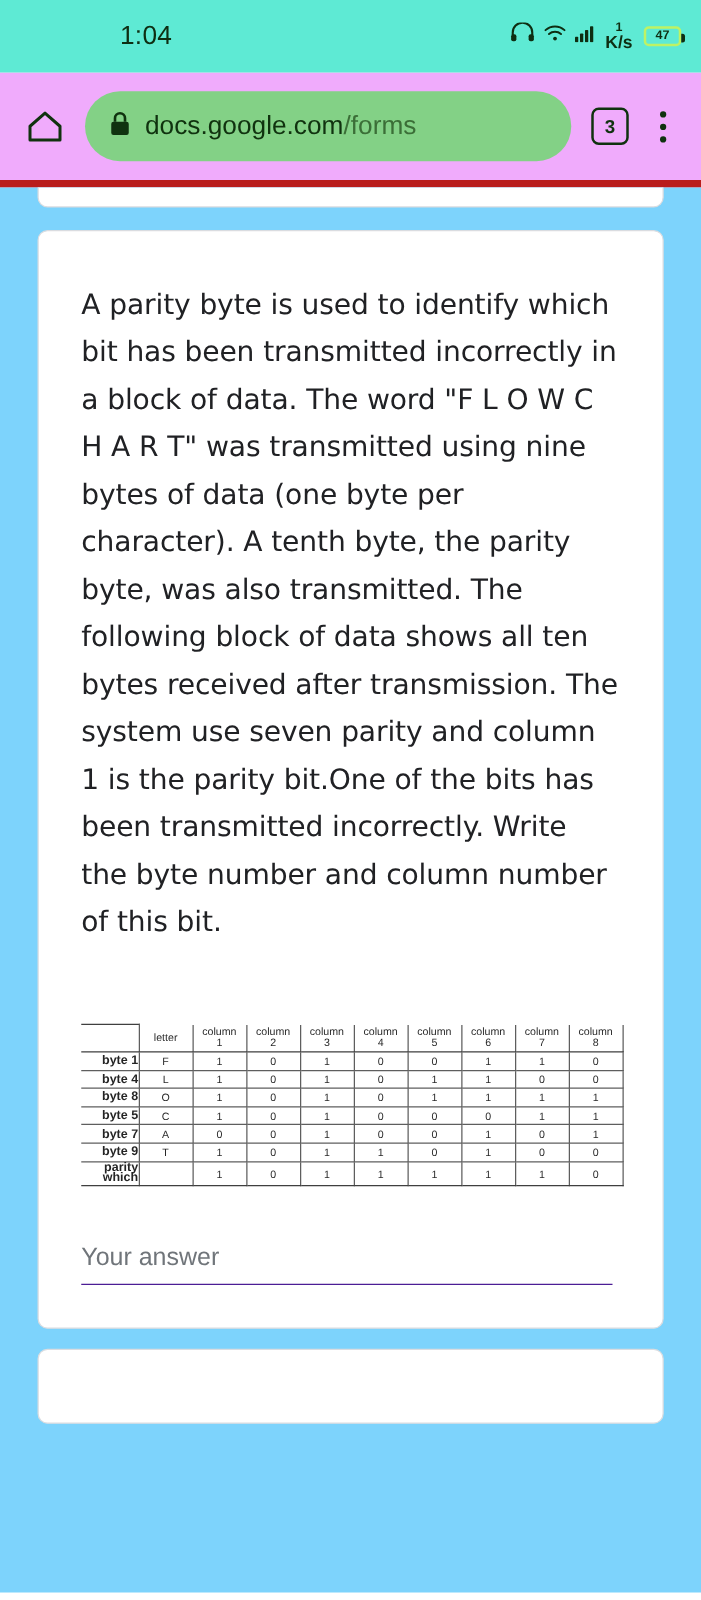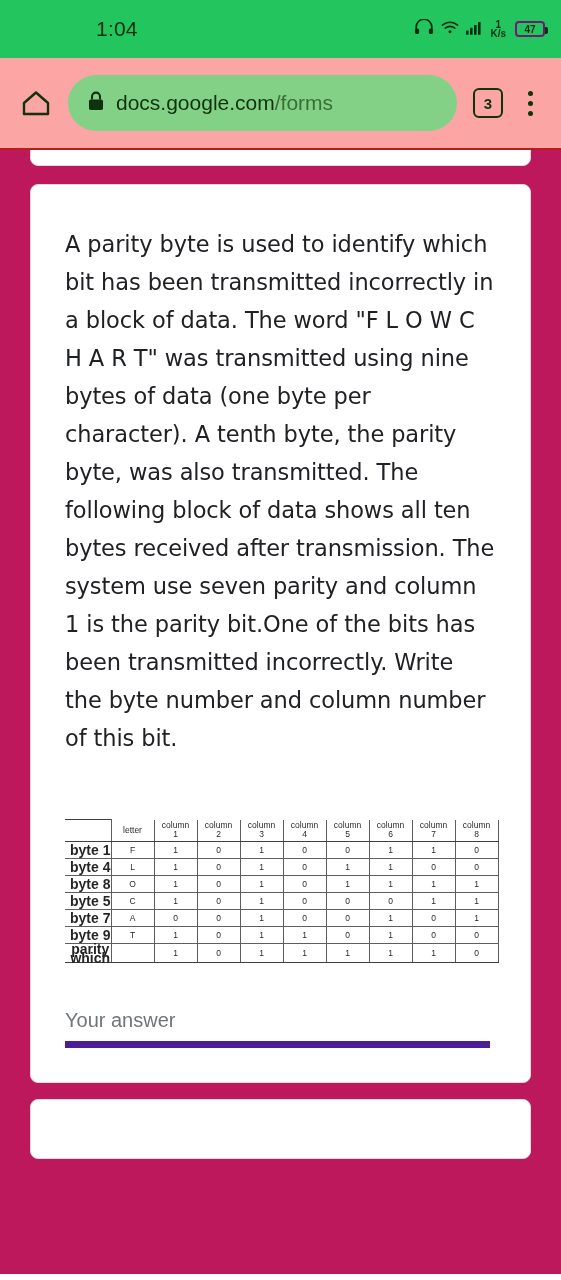--- a/index.html
+++ b/index.html
@@ -6,21 +6,21 @@
   html, body {
     width: 561px; height: 1280px;
     font-family: "Liberation Sans", sans-serif;
     background: #ffffff;
     overflow: hidden;
   }
 
   
   .status-bar {
     height: 58px;
-    background: #22c55e;
+    background: #5eead4;
     display: flex;
     align-items: center;
     position: relative;
     padding: 0 18px;
   }
   .status-time {
     position: absolute;
     left: 96px;
     font-size: 21px;
     font-weight: 500;
@@ -36,44 +36,44 @@
     color: #0e2e12;
   }
   .si { display: block; }
   .net-rate {
     display: flex; flex-direction: column;
     align-items: center; justify-content: center;
     line-height: 0.95;
     margin-left: -2px;
   }
   .net-rate .nr-num { font-size: 10px; font-weight: 600; }
-  .net-rate .nr-unit { font-size: 10px; font-weight: 600; }
+  .net-rate .nr-unit { font-size: 14px; font-weight: 600; }
   .battery {
     position: relative;
     width: 30px; height: 16px;
-    border: 2px solid #701a75;
+    border: 2px solid #bef264;
     border-radius: 4px;
     display: flex; align-items: center; justify-content: center;
     margin-left: 2px;
   }
   .battery::after {
     content: ""; position: absolute; right: -5px; top: 4px;
     width: 3px; height: 7px; background: #0e2e12; border-radius: 0 2px 2px 0;
   }
   .battery-pct { font-size: 10px; font-weight: 700; color: #0e2e12; }
 
   
   .browser-bar {
     height: 92px;
-    background: #fca5a5;
+    background: #f0abfc;
     display: flex;
     align-items: center;
     padding: 0 14px;
     gap: 10px;
-    border-bottom: 2px solid #b91c1c;
+    border-bottom: 6px solid #b91c1c;
   }
   .home-btn { width: 44px; flex: 0 0 44px; display: flex; justify-content: center; }
   .omnibox {
     flex: 1 1 auto;
     height: 56px;
     background: #83d186;
     border-radius: 28px;
     display: flex;
     align-items: center;
     padding: 0 20px;
@@ -100,21 +100,21 @@
     width: 34px; height: 36px;
     display: flex; flex-direction: column;
     align-items: center; justify-content: center; gap: 5px;
   }
   .menu-dots i { width: 5px; height: 5px; border-radius: 50%; background: #10320f; display:block; }
 
   
   .page {
     position: relative;
     height: 1124px;
-    background: #be185d;
+    background: #7dd3fc;
     overflow: hidden;
   }
   .card {
     background: #ffffff;
     border: 1px solid #dadce0;
     border-radius: 8px;
     margin: 0 30px;
   }
   .card-top-partial {
     height: 30px;
@@ -163,40 +163,40 @@
     border-top: none;
     border-bottom: 1.4px solid #3a3a3a;
   }
   table.parity thead th.corner,
   table.parity tbody th {
     border-left: none;
   }
   table.parity thead th.corner { border-top: 1.4px solid #3a3a3a; border-right: 1px solid #5c5c5c;}
   table.parity tbody th {
     font-weight: 700;
-    text-align: center;
+    text-align: right;
     padding-left: 5px;
-    font-size: 14px;
+    font-size: 10px;
   }
   table.parity tbody tr:last-child th,
   table.parity tbody tr:last-child td { border-bottom: 1.4px solid #3a3a3a; }
   table.parity tbody tr.parity-row th { line-height: 8.6px; padding-top: 1px; }
   table.parity tbody tr.parity-row th,
   table.parity tbody tr.parity-row td { height: 19px; }
   table.parity tbody tr.parity-row td,
   table.parity tbody tr.parity-row th { border-top: 1.4px solid #3a3a3a; }
   col.c-byte { width: 46px; }
   col.c-letter { width: 43px; }
   col.c-data { width: 43px; }
 
   
   .answer-field {
     margin-top: 46px;
     width: 425px;
-    border-bottom: 7px solid #4c1d95;
+    border-bottom: 1px solid #4c1d95;
     padding-bottom: 9px;
   }
   .answer-placeholder {
     font-size: 20px;
     color: #70757a;
   }
 </style>
 </head>
 <body>
 

